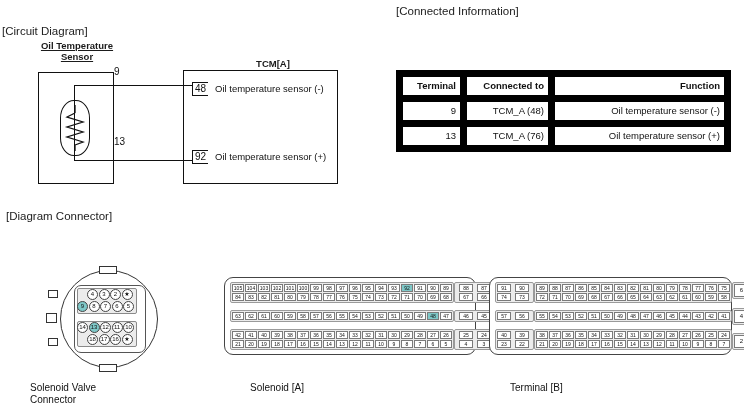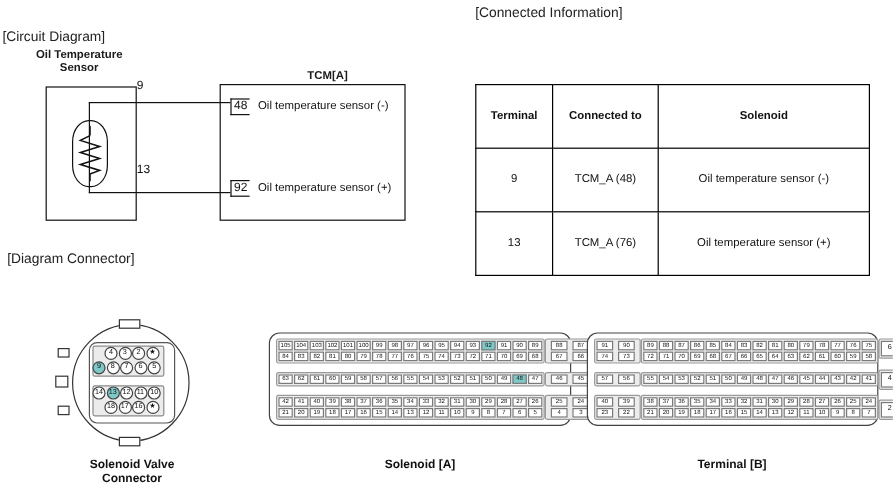--- a/index.html
+++ b/index.html
@@ -26,21 +26,21 @@
   
   #circuit { position:absolute; left:0; top:0; width:390px; height:200px; }
   .cd-title {
     position:absolute;
     font-size:9.5px;
     font-weight:bold;
     text-align:center;
     line-height:11px;
     white-space:pre-line;
   }
-  #ots-title { left:11px; top:40px; width:110px; }
+  #ots-title { left:22px; top:40px; width:110px;text-decoration:underline; }
   #tcm-title { left:228px; top:58px; width:90px; }
 
   .box { position:absolute; border:1.4px solid #111; background:#fff; }
   #sensor-box { left:38px; top:72px; width:76px; height:112px; }
   #tcm-box    { left:183px; top:70px; width:155px; height:114px; }
 
   .wire { position:absolute; background:#111; }
   .wh { height:1.4px; }
   .wv { width:1.4px; }
 
@@ -80,23 +80,23 @@
     background:#fff;
   }
 
   
   #conn-table {
     position:absolute; left:396px; top:70px;
     border-collapse:collapse;
     font-size:9.5px;
   }
   #conn-table th, #conn-table td {
-    border:1px solid #000000;
-    padding:20px 4px;
-    text-align:center;
+    border:7px solid #000000;
+    padding:3px 4px;
+    text-align:right;
     color:#111;
     line-height:12px;
   }
   #conn-table th { font-weight:bold; }
   .col-term { width:64px; }
   .col-conn { width:88px; }
   .col-func { width:176px; }
 
   
   #svc { position:absolute; left:46px; top:268px; width:128px; height:102px; }
@@ -148,22 +148,21 @@
   .pin.hi { background:#7ec8c8; }
 
   #svcrow1 { left:41px; top:21px; }
   #svcrow2 { left:31px; top:33px; }
   #svcrow3 { left:31px; top:54px; }
   #svcrow4 { left:41px; top:66px; }
 
   .bottom-label {
     position:absolute;
     font-size:10px;
-    font-weight:bold;
-    text-align:center;
+    font-weight:normal;
     line-height:12px;
     color:#111;
     white-space:pre-line;
   }
   #svc-label { left:30px; top:382px; width:160px; }
   #ca-label  { left:250px; top:382px; width:200px; }
   #cb-label  { left:510px; top:382px; width:200px; }
 
   
   .conn-shell {
@@ -236,21 +235,21 @@
   <div class="tcm-pin" id="tpin92">92</div>
   <div class="tcm-lbl" id="tlbl48">Oil temperature sensor (-)</div>
   <div class="tcm-lbl" id="tlbl92">Oil temperature sensor (+)</div>
 </div>
 
 <table id="conn-table">
   <thead>
     <tr>
       <th class="col-term">Terminal</th>
       <th class="col-conn">Connected to</th>
-      <th class="col-func">Solenoid</th>
+      <th class="col-func">Function</th>
     </tr>
   </thead>
   <tbody>
     <tr>
       <td>9</td>
       <td>TCM_A (48)</td>
       <td>Oil temperature sensor (-)</td>
     </tr>
     <tr>
       <td>13</td>

